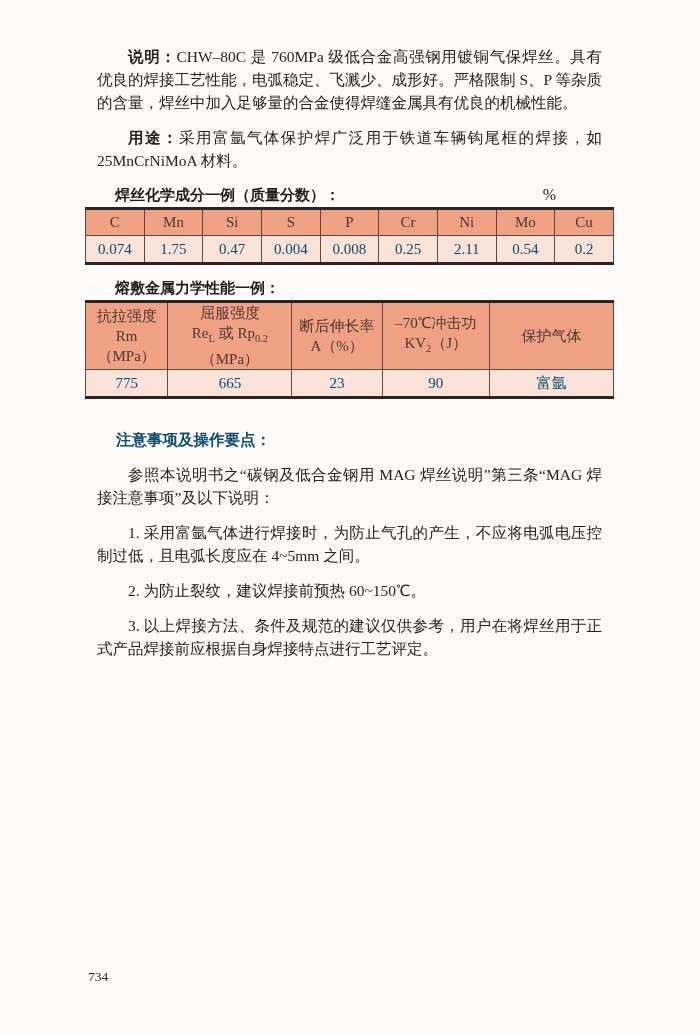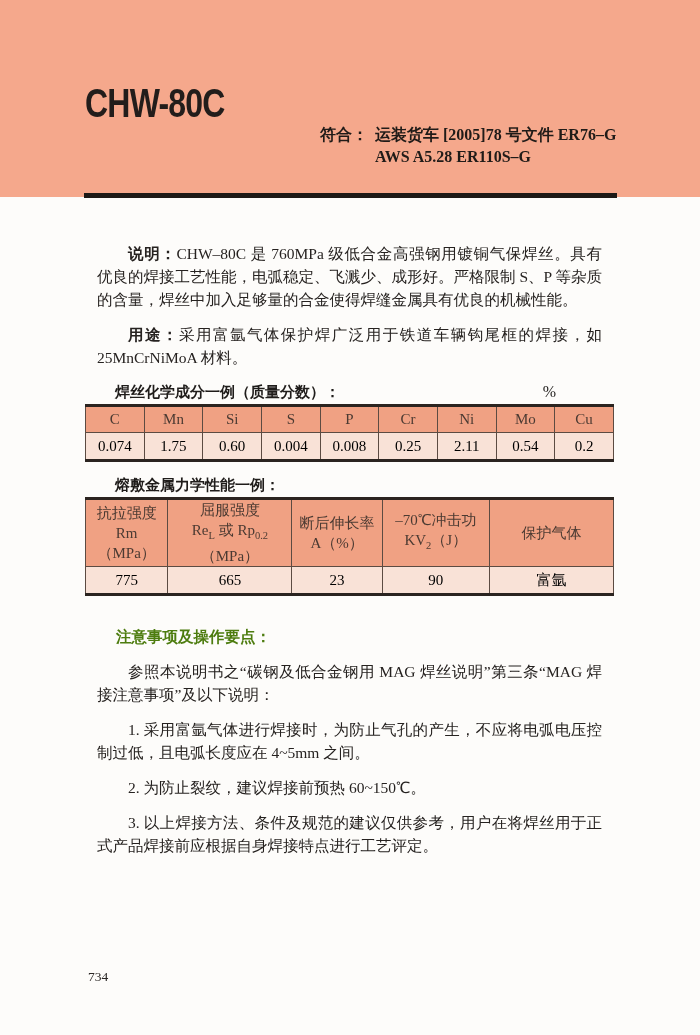--- a/index.html
+++ b/index.html
@@ -89,59 +89,48 @@
     vertical-align:middle;
     padding:0 2px;
   }
   tr.th-row td{
     background:#f0a183;
     color:#4b3a32;
     height:25px;
   }
   tr.val-row td{
     background:#f9e2d7;
-    color:#000000;
+    color:#0c4a6e;
     height:26px;
   }
   table.mech tr.th-row td{height:42px;line-height:20px;}
   table.mech .hl{display:block;}
   sub{font-size:0.7em;}
   
   .notes{margin-top:29px;}
   .notes-heading{
     margin:0;
     font-family:"Liberation Sans", sans-serif;
     font-weight:bold;
     font-size:15.5px;line-height:23px;
-    color:#4d7c0f;
+    color:#0c4a6e;
     text-indent:2em;
   }
   
   .pageno{
     position:absolute;left:88px;top:969px;
     font-size:13.5px;color:#2a2念624;
     color:#2a2624;
   }
 </style>
 </head>
 <body>
 
 <div class="page">
 
-  <header class="hdr">
-    <h1 class="title">CHW-80C</h1>
-    <div class="spec">
-      <span class="spec-label">符合：</span>
-      <span class="spec-lines">
-        <span class="spec-line1" style="display:block">运装货车 [2005]78 号文件 ER76–G</span>
-        <span class="spec-line2" style="display:block">AWS A5.28 ER110S–G</span>
-      </span>
-    </div>
-    <div class="bar"></div>
-  </header>
 
   <main class="content">
 
     <p class="body-p first-p"><b class="plabel">说明：</b><span>CHW–80C 是 760MPa 级低合金高强钢用镀铜气保焊丝。具有优良的焊接工艺性能，电弧稳定、飞溅少、成形好。严格限制 S、P 等杂质的含量，焊丝中加入足够量的合金使得焊缝金属具有优良的机械性能。</span></p>
 
     <p class="body-p"><b class="plabel">用途：</b><span>采用富氩气体保护焊广泛用于铁道车辆钩尾框的焊接，如 25MnCrNiMoA 材料。</span></p>
 
     <div class="tbl-caption">
       <span class="cap-text">焊丝化学成分一例（质量分数）：</span>
       <span class="cap-unit">%</span>
@@ -156,21 +145,21 @@
         <td>S</td>
         <td>P</td>
         <td>Cr</td>
         <td>Ni</td>
         <td>Mo</td>
         <td>Cu</td>
       </tr>
       <tr class="val-row">
         <td>0.074</td>
         <td>1.75</td>
-        <td>0.60</td>
+        <td>0.47</td>
         <td>0.004</td>
         <td>0.008</td>
         <td>0.25</td>
         <td>2.11</td>
         <td>0.54</td>
         <td>0.2</td>
       </tr>
       </tbody>
     </table>
 

